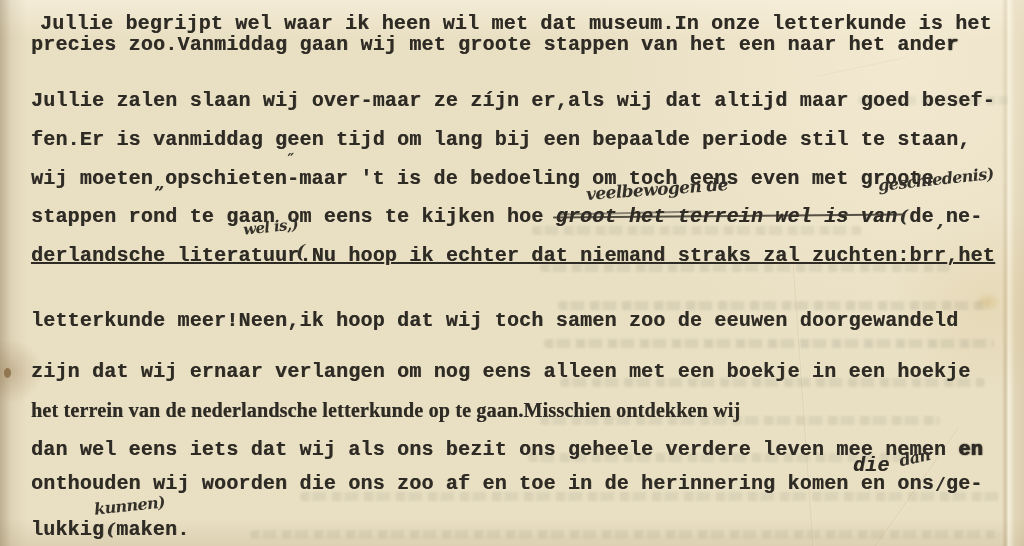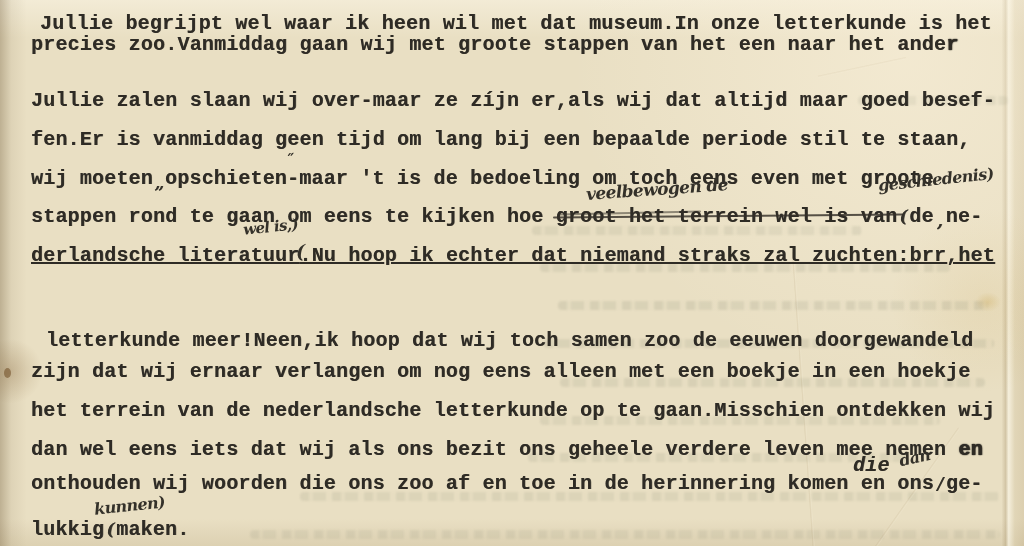--- a/index.html
+++ b/index.html
@@ -17,21 +17,21 @@
     font-family:"Liberation Mono", monospace;
   }
   .tl{
     position:absolute; left:31px;
     font:700 20px/25px "Liberation Mono", monospace;
     letter-spacing:0.2px; color:#2e2b25;
     text-shadow:0.4px 0 0.5px rgba(46,43,37,0.65);
     white-space:pre;
   }
   .heavy{ text-shadow:0 0 1.3px currentColor, 0.9px 0 1px currentColor; }
-  .strike{ position:relative; display:inline-block; }
+  .strike{ position:relative; display:inline-block;font-style:italic; }
   .strike::after{
     content:""; position:absolute; left:-3px; right:-5px; top:11px; height:2.3px;
     background:rgba(52,48,40,0.82); transform:rotate(-0.5deg); border-radius:2px;
   }
   .strike::before{
     content:""; position:absolute; left:2px; width:42%; top:8px; height:1.8px;
     background:rgba(52,48,40,0.5); transform:rotate(-1.3deg); border-radius:2px;
   }
   .hw{
     position:absolute;
@@ -86,25 +86,25 @@
 
   <div class="tl" style="top:166px;"><span>wij moeten</span><span class="hw-in dip">„</span><span>opschieten-maar 't is de bedoeling om toch eens even met groote</span></div>
 
   <div class="tl" style="top:127px;"><span>fen.Er is vanmiddag geen tijd om lang bij een bepaalde periode stil te staan,</span></div>
 
   <div class="tl" style="top:204px;"><span>stappen rond te gaan om eens te kijken hoe </span><span class="strike">groot het terrein wel is van</span><span class="hw-in">(</span><span>de</span><span class="hw-in dip">,</span><span>ne-</span></div>
 
   <div class="tl" style="top:243px;text-decoration:underline;"><span>derlandsche literatuur</span><span>.Nu hoop ik echter dat niemand straks zal zuchten:brr,het</span></div>
 
 
-  <div class="tl" style="top:328px;margin-left:15px;"><span>letterkunde meer!Neen,ik hoop dat wij toch samen zoo de eeuwen doorgewandeld</span></div>
+  <div class="tl" style="top:308px;"><span>letterkunde meer!Neen,ik hoop dat wij toch samen zoo de eeuwen doorgewandeld</span></div>
 
   <div class="tl" style="top:359px;"><span>zijn dat wij ernaar verlangen om nog eens alleen met een boekje in een hoekje</span></div>
 
-  <div class="tl" style="top:398px;"><span>het terrein van de nederlandsche letterkunde op te gaan.Misschien ontdekken wij</span></div>
+  <div class="tl" style="top:398px;font-family:Liberation Serif, serif;"><span>het terrein van de nederlandsche letterkunde op te gaan.Misschien ontdekken wij</span></div>
 
   <div class="tl" style="top:437px;"><span>dan wel eens iets dat wij als ons bezit ons geheele verdere leven mee nemen </span><span class="heavy">en</span></div>
 
   <div class="tl" style="top:462px;margin-top:9px;"><span>onthouden wij woorden die ons zoo af en toe in de herinnering komen en ons</span><span class="hw-in">/</span><span>ge-</span></div>
 
   <div class="tl" style="top:517px;"><span>lukkig</span><span class="hw-in">(</span><span>maken.</span></div>
 
   <div class="tl" style="top:453px; left:853px;font-style:italic;"><span>die</span></div>
 
   <div class="hw" style="left:288px; top:151px; font-size:15px; transform:rotate(-6deg);">″</div>

